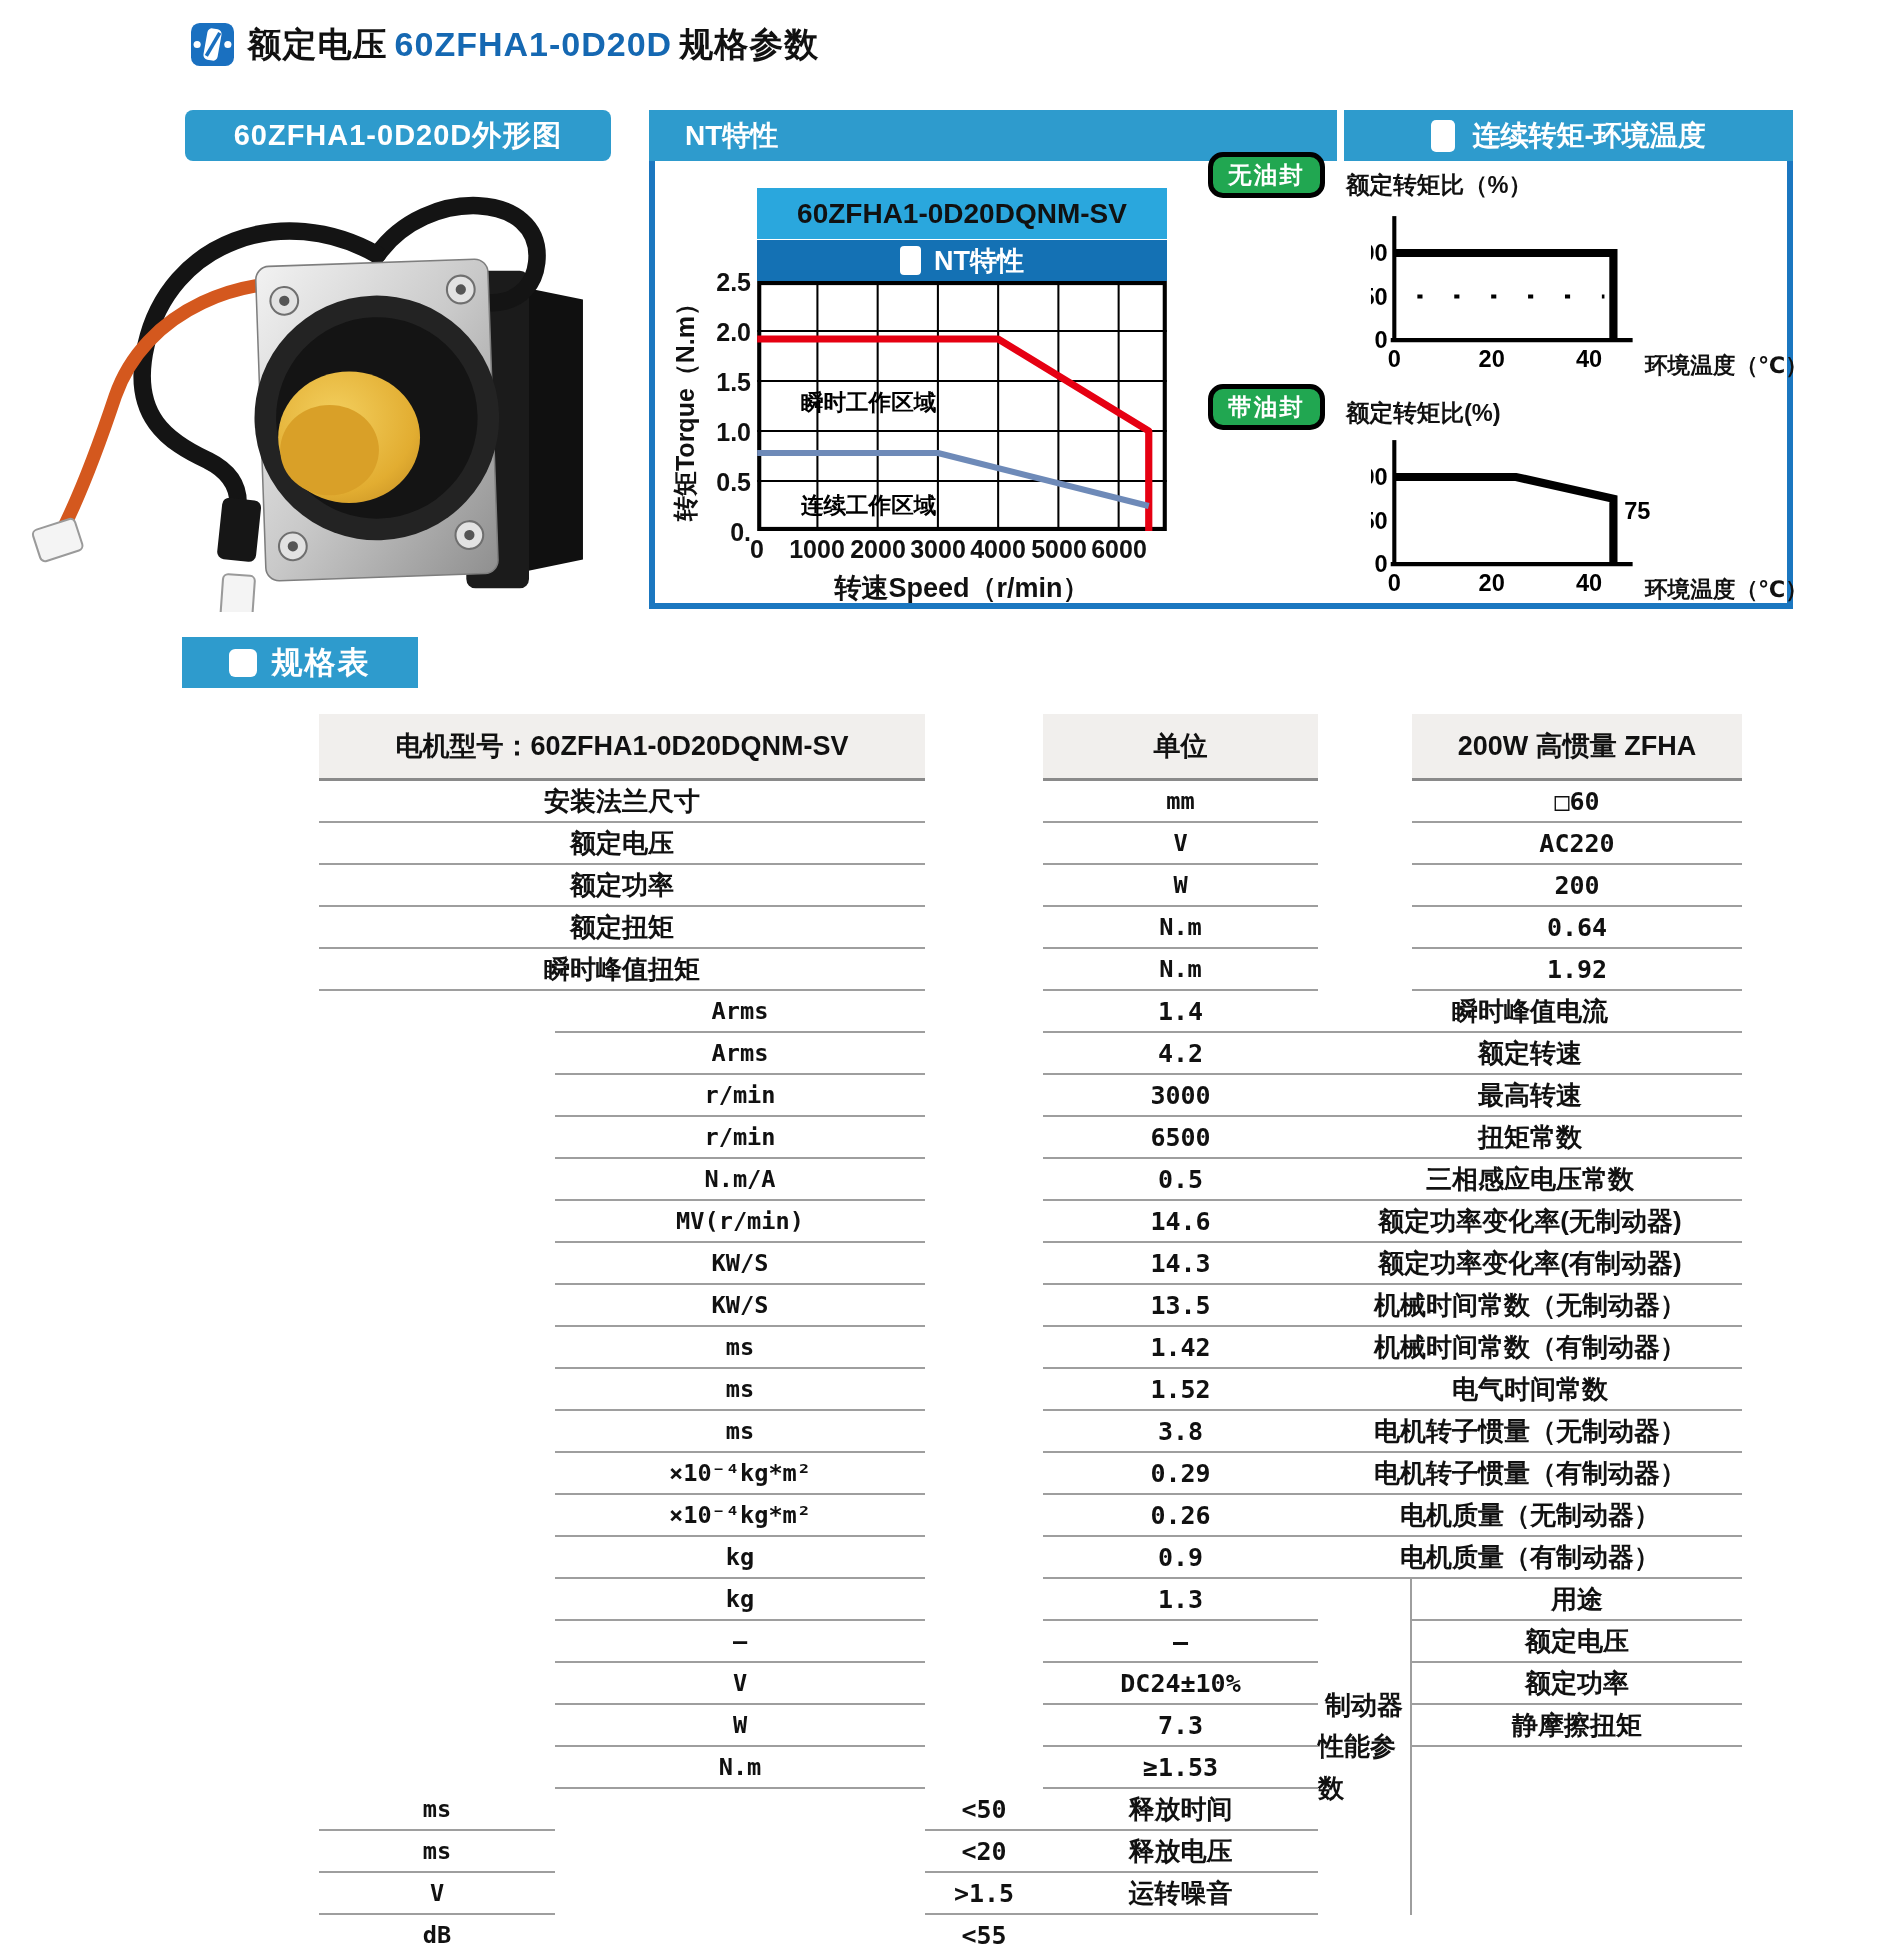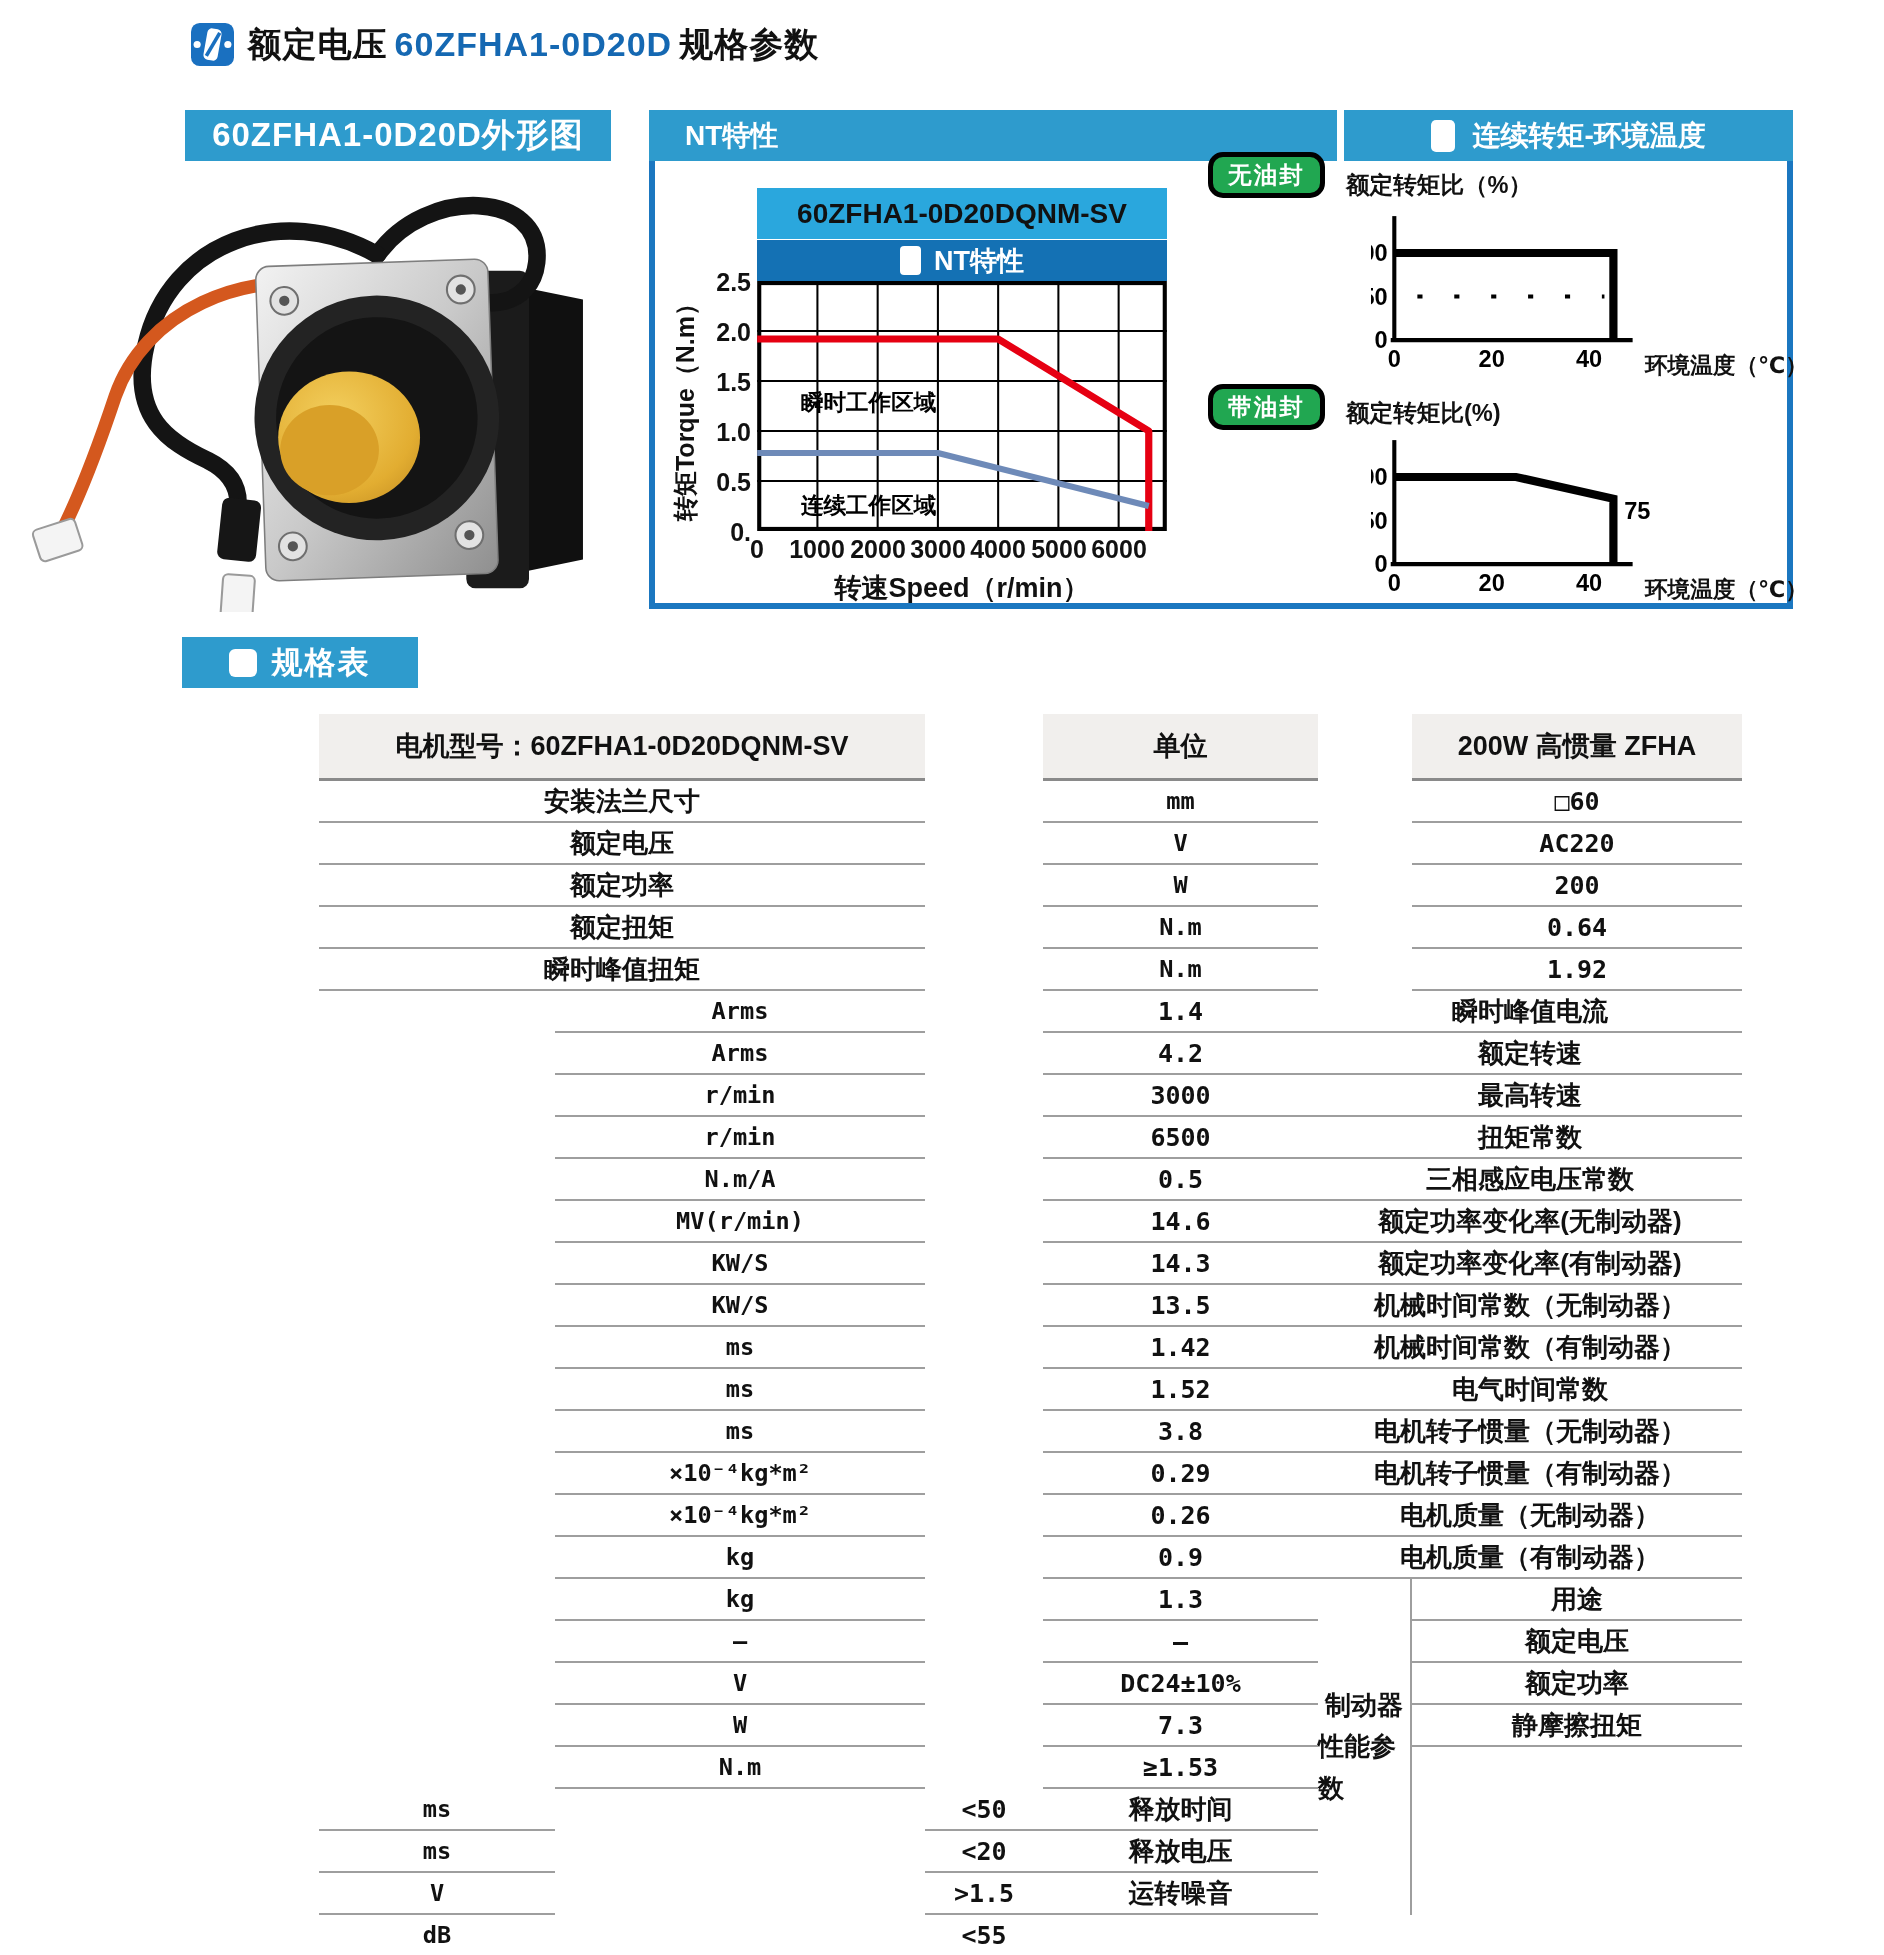--- a/index.html
+++ b/index.html
@@ -7,22 +7,22 @@
         font-family:"Liberation Sans","DejaVu Sans",sans-serif;color:#111;}
 
   
   .title-row{position:absolute;left:191px;top:21.6px;display:flex;align-items:center;gap:13.4px;}
   .title-icon{width:43px;height:43px;display:block;}
   .page-title{margin:0;font-size:34px;font-weight:700;letter-spacing:1px;white-space:nowrap;}
   .page-title .model{color:#1568b2;padding:0 7.2px;}
 
   
   .panel-bar{background:#2e9bcd;color:#fff;font-weight:700;}
-  .photo-bar{position:absolute;left:185px;top:110px;width:426px;height:51px;font-size:33px;
-             display:flex;align-items:center;justify-content:center;letter-spacing:1px;}
+  .photo-bar{position:absolute;left:185px;top:110px;width:426px;height:51px;font-size:29px;
+             display:flex;align-items:center;justify-content:center;letter-spacing:1px;border-radius:8px;}
   .motor-art{position:absolute;left:15.4px;top:170px;width:586px;height:442px;}
 
   
   .main-box{position:absolute;left:649px;top:110px;width:1144px;height:499px;}
   .box-headers{display:flex;height:51px;}
   .nt-head{width:688px;font-size:28px;display:flex;align-items:center;padding-left:36px;box-sizing:border-box;}
   .head-gap{width:7.2px;background:#fff;}
   .temp-head{flex:1;font-size:28px;display:flex;align-items:center;justify-content:center;gap:17.5px;}
   .whitebox{background:#fff;border-radius:5.1px;display:inline-block;}
   .wb-big{width:23.6px;height:32px;}

